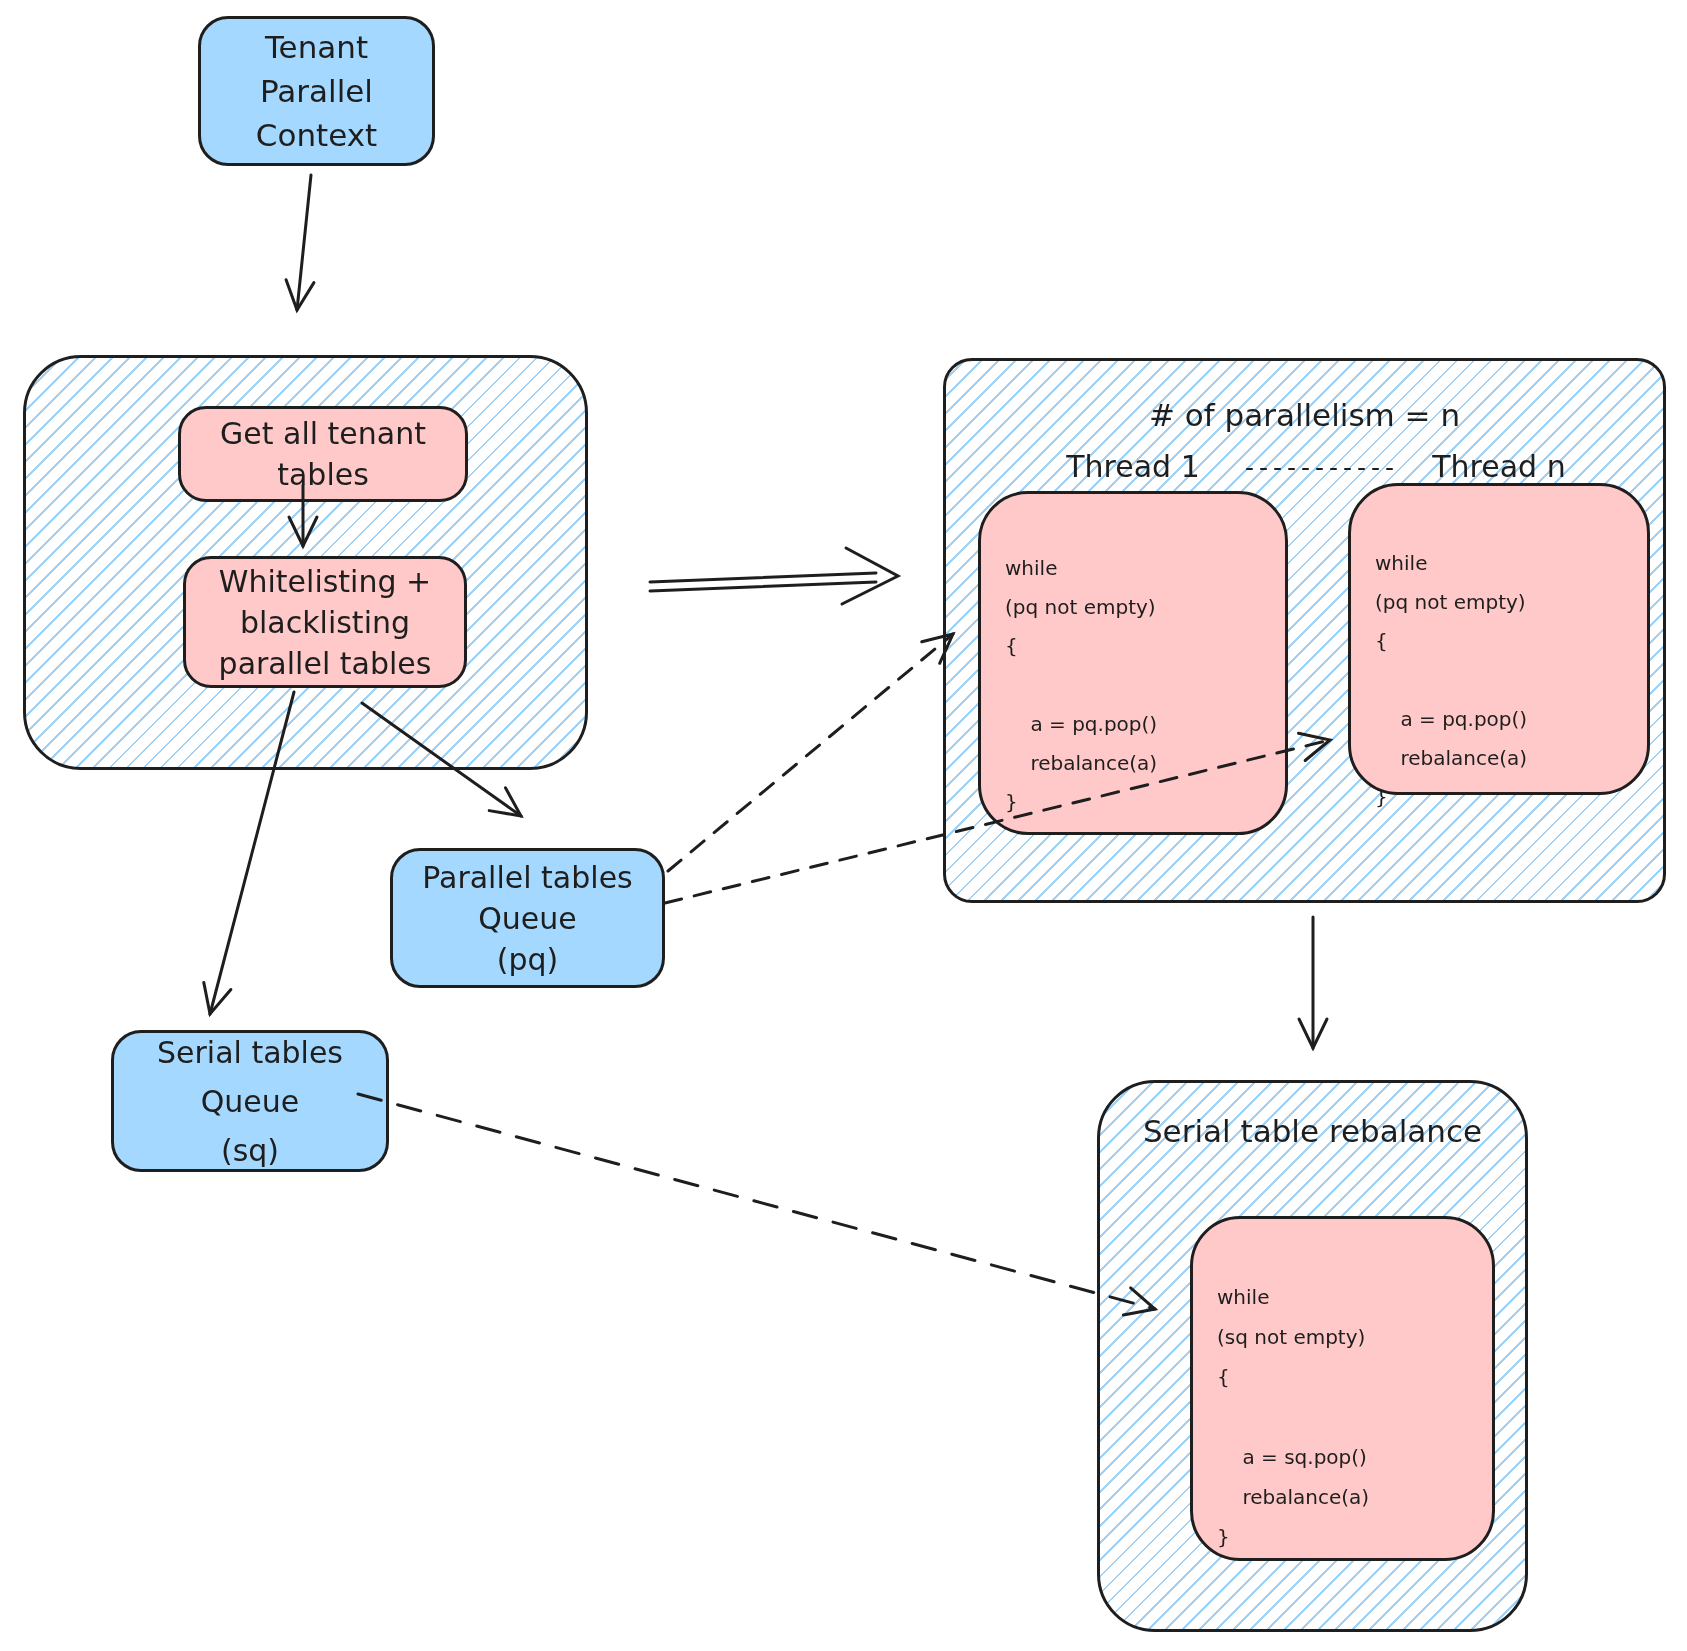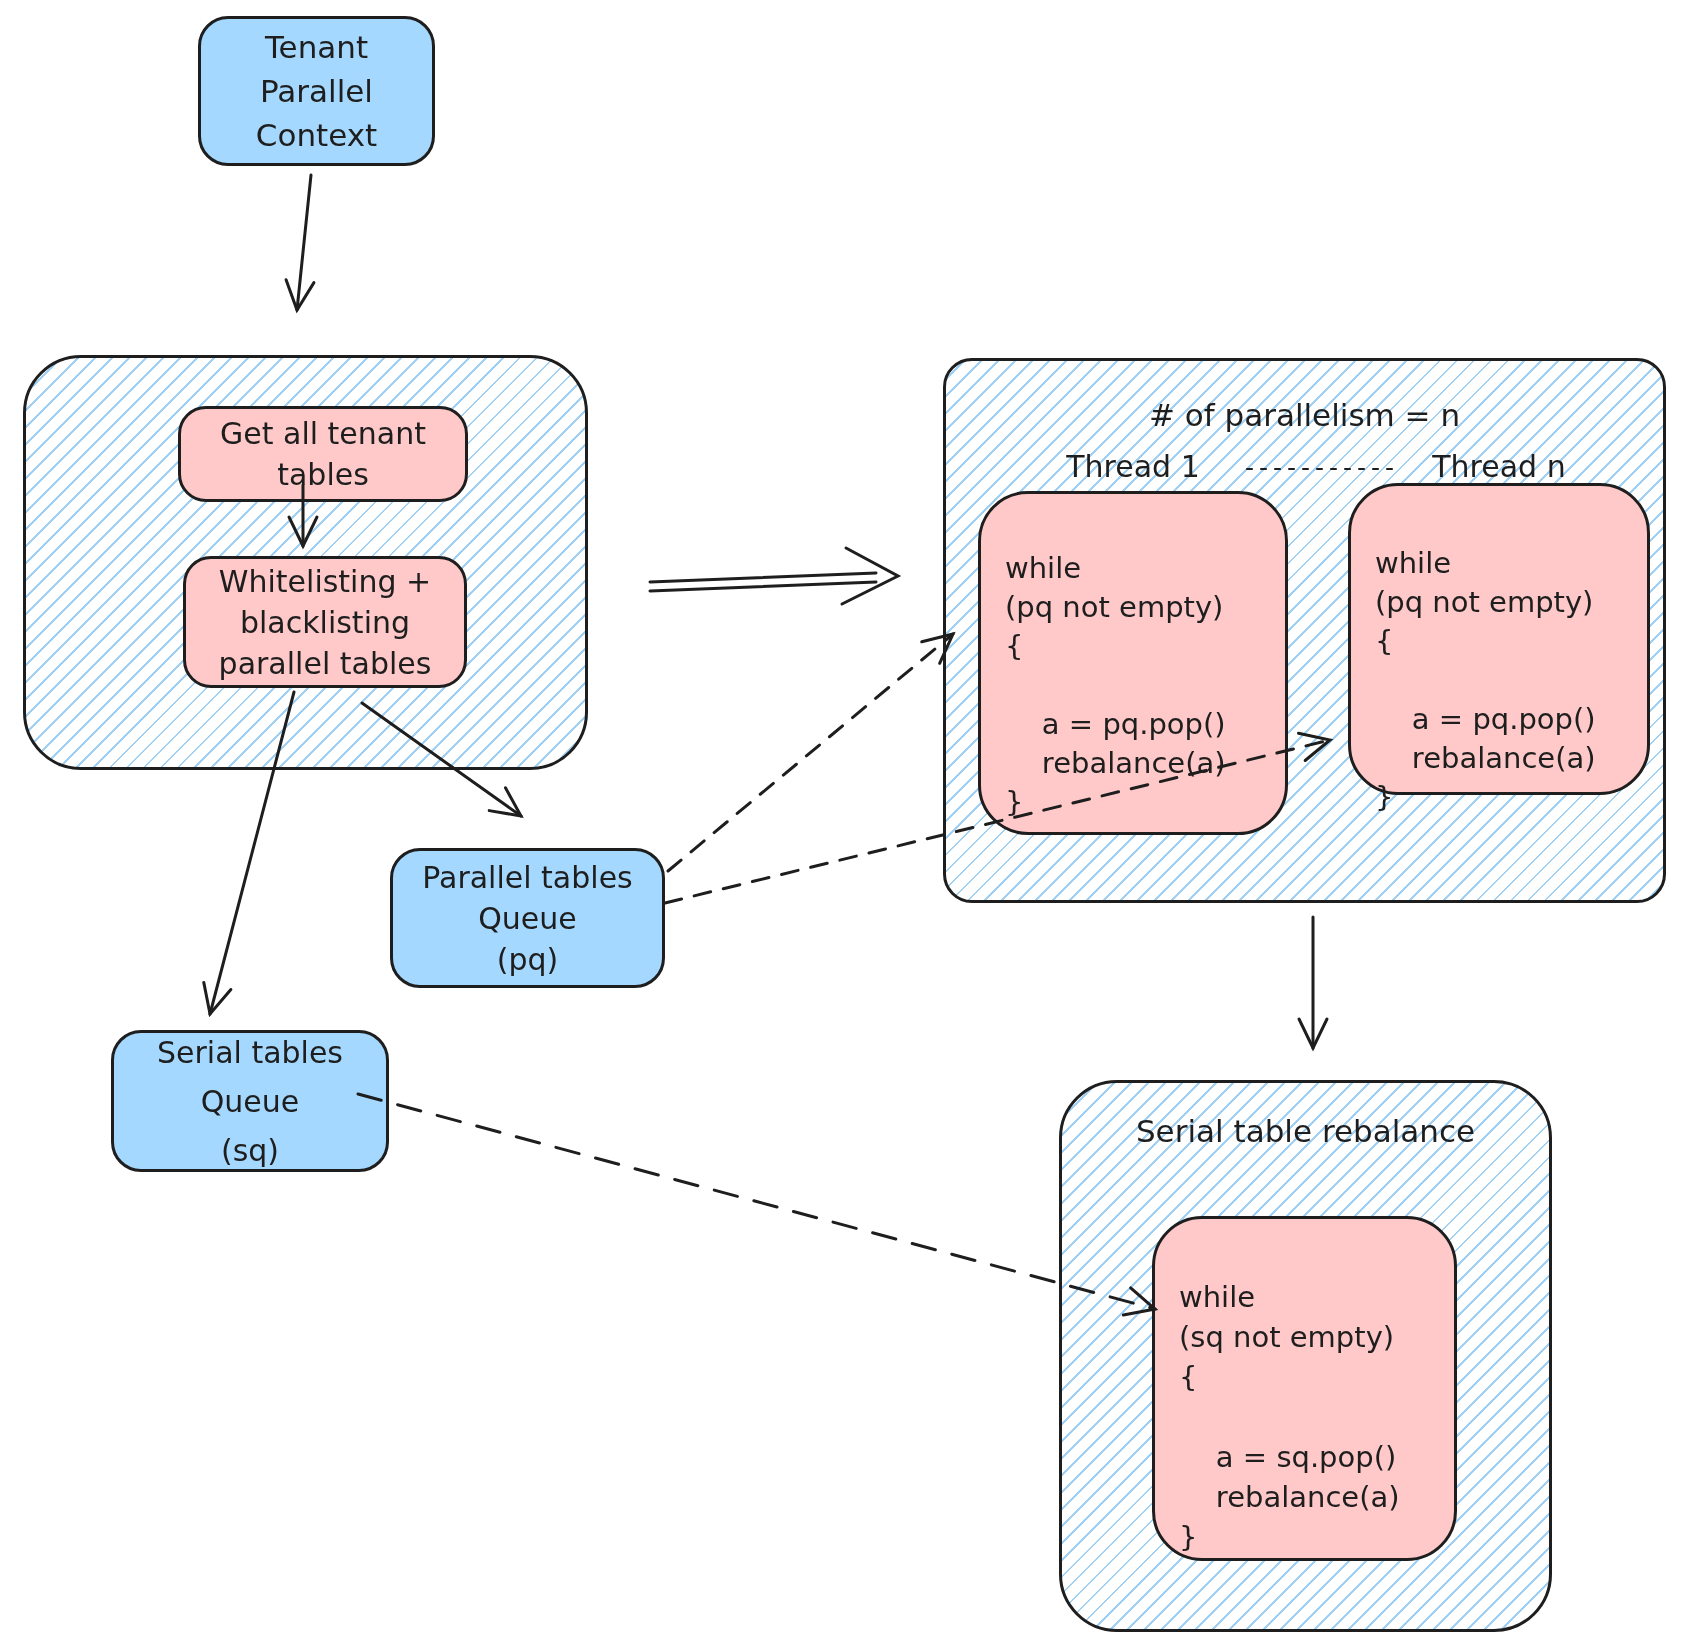--- a/index.html
+++ b/index.html
@@ -17,21 +17,21 @@
   .container{
     position:absolute;border:3px solid #1e1e1e;border-radius:58px;
     box-sizing:border-box;background-color:#ffffff;
     background-image:repeating-linear-gradient(135deg,
       rgba(144,200,243,0.85) 0px, rgba(144,200,243,0.85) 2px,
       transparent 2px, transparent 12px);
   }
   .codebox{
     position:absolute;background:#ffc9c9;border:3px solid #1e1e1e;
     box-sizing:border-box;border-radius:50px;
-    white-space:pre;font-size:29px;line-height:39px;text-align:left;
+    white-space:pre;font-size:20px;line-height:39px;text-align:left;
   }
   .ctitle{
     position:absolute;left:0;width:100%;text-align:center;
     font-size:31px;white-space:pre-line;
   }
   .tlabel{position:absolute;text-align:center;font-size:30px;}
   .dashes{
     position:absolute;text-align:center;font-size:25px;letter-spacing:5px;
     overflow:hidden;white-space:nowrap;
   }
@@ -41,21 +41,21 @@
   .whitelist{left:183px;top:556px;width:284px;height:132px;font-size:30px;line-height:41px;}
   .pq{left:390px;top:848px;width:275px;height:140px;font-size:30px;line-height:41px;}
   .sq{left:75px;top:1030px;width:278px;height:142px;font-size:30px;line-height:49px;margin-left:36px;}
   .workers-container{left:943px;top:358px;width:723px;height:545px;border-radius:29px;}
   .workers-title{top:36px;}
   .thread1-label{left:32px;top:88px;width:310px;}
   .threadn-label{left:402px;top:88px;width:302px;}
   .thread-dashes{left:286px;top:92px;width:180px;}
   .thread1-code{left:32px;top:130px;width:310px;height:344px;padding:55px 10px 10px 24px;}
   .threadn-code{left:402px;top:122px;width:302px;height:312px;padding:58px 10px 10px 24px;}
-  .serial-container{left:1059px;top:1080px;width:493px;height:552px;}
+  .serial-container{left:1097px;top:1080px;width:431px;height:552px;}
   .serial-title{top:30px;}
   .serial-code{left:90px;top:133px;width:305px;height:345px;padding:58px 10px 10px 24px;line-height:40px;}
   .arrows{position:absolute;left:0;top:0;width:1687px;height:1651px;pointer-events:none;z-index:5;}
   .arrows line,.arrows path{stroke:#1e1e1e;stroke-width:3;fill:none;stroke-linecap:round;}
 </style>
 </head>
 <body>
 
 <div class="canvas">
 

